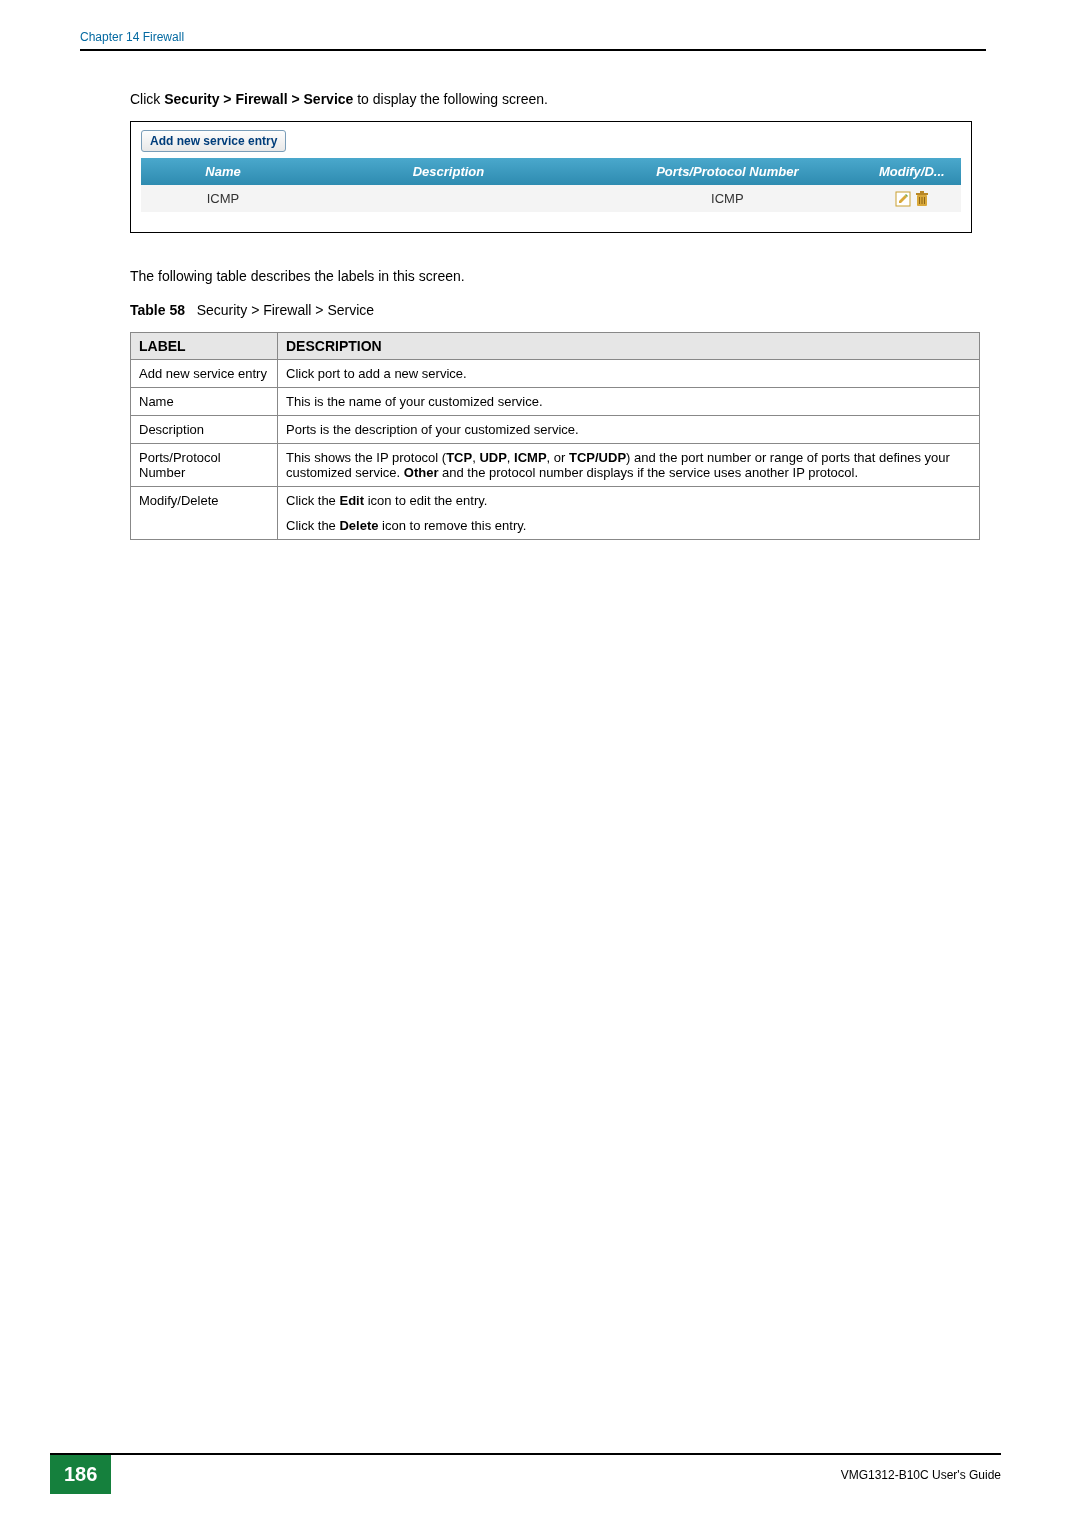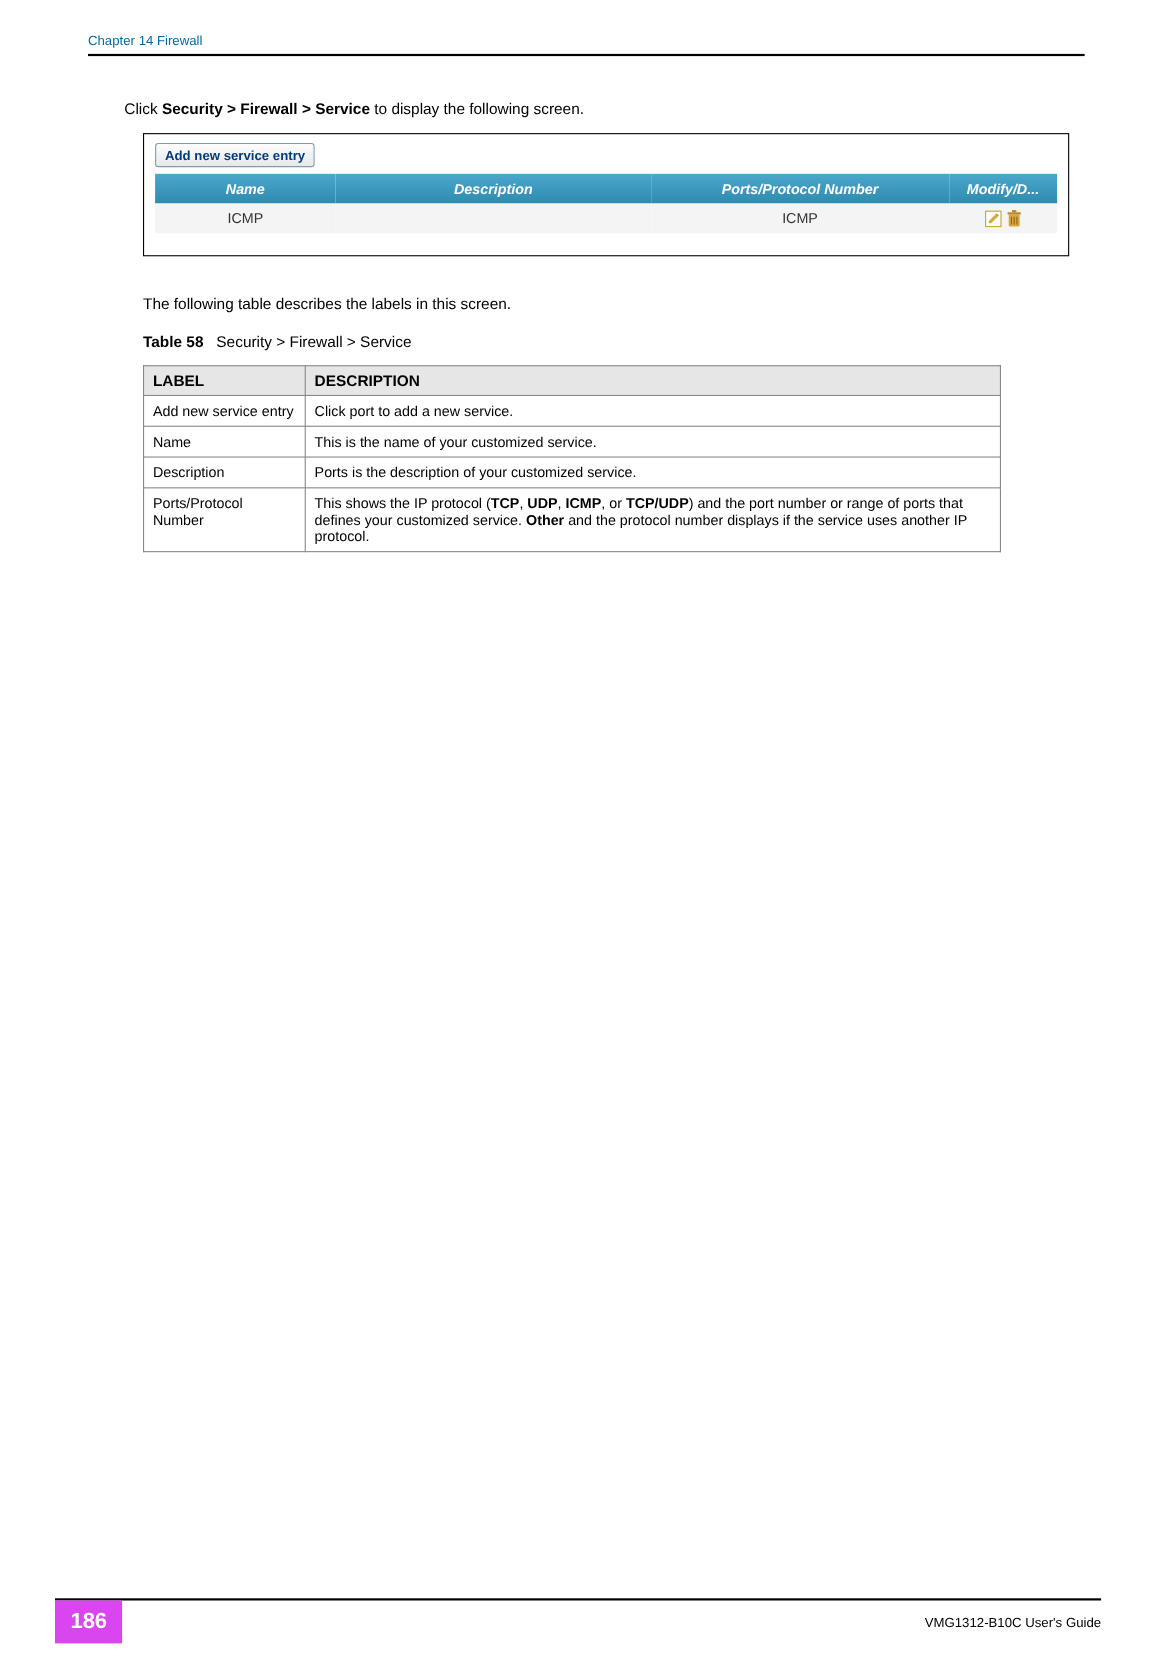--- a/index.html
+++ b/index.html
@@ -20,21 +20,21 @@
       border-top: 2px solid #000;
       margin-top: 5px;
     }
     .chapter-header {
       font-size: 12px;
       color: #0369a1;
       margin-bottom: 3px;
     }
     .intro-text {
       margin-top: 40px;
-      margin-left: 33px;
+      margin-left: 50px;
       font-size: 14px;
     }
     .bold {
       font-weight: bold;
     }
     .figure-caption {
       margin-top: 20px;
       margin-left: 50px;
       font-size: 14px;
     }
@@ -86,21 +86,21 @@
       font-size: 14px;
     }
     .table-caption {
       margin-top: 18px;
       margin-left: 50px;
       font-size: 14px;
     }
     .desc-table {
       margin-left: 50px;
       border-collapse: collapse;
-      width: 780px;
+      width: 850px;
       font-size: 13px;
     }
     .desc-table th {
       background: #e6e6e6;
       text-align: left;
       padding: 5px 8px;
       border: 1px solid #888;
       font-weight: bold;
       font-size: 14px;
     }
@@ -122,21 +122,21 @@
     .footer-line {
       border-top: 2px solid #000;
       margin-bottom: 0;
     }
     .footer-content {
       display: flex;
       justify-content: space-between;
       align-items: center;
     }
     .page-number {
-      background: #d946ef;
+      background: #15803d;
       color: #fff;
       font-weight: bold;
       font-size: 20px;
       padding: 8px 14px;
     }
     .guide-name {
       font-size: 12px;
     }
     .modify-cell-text-para {
       margin: 0 0 10px 0;
@@ -219,20 +219,31 @@
       <tr>
         <td class="label-col">Description</td>
         <td>Ports is the description of your customized service.</td>
       </tr>
       <tr>
         <td class="label-col">Ports/Protocol Number</td>
         <td>
           <span>This shows the IP protocol (</span><span class="bold">TCP</span><span>, </span><span class="bold">UDP</span><span>, </span><span class="bold">ICMP</span><span>, or </span><span class="bold">TCP/UDP</span><span>) and the port number or range of ports that defines your customized service. </span><span class="bold">Other</span><span> and the protocol number displays if the service uses another IP protocol.</span>
         </td>
       </tr>
+      <tr>
+        <td class="label-col">Modify/Delete</td>
+        <td>
+          <p class="modify-cell-text-para">
+            <span>Click the </span><span class="bold">Edit</span><span> icon to edit the entry.</span>
+          </p>
+          <p class="modify-cell-text-para" style="margin-bottom:0">
+            <span>Click the </span><span class="bold">Delete</span><span> icon to remove this entry.</span>
+          </p>
+        </td>
+      </tr>
     </tbody>
   </table>
 </div>
 
 <div class="footer">
   <div class="footer-line"></div>
   <div class="footer-content">
     <div class="page-number">186</div>
     <div class="guide-name">VMG1312-B10C User's Guide</div>
   </div>

